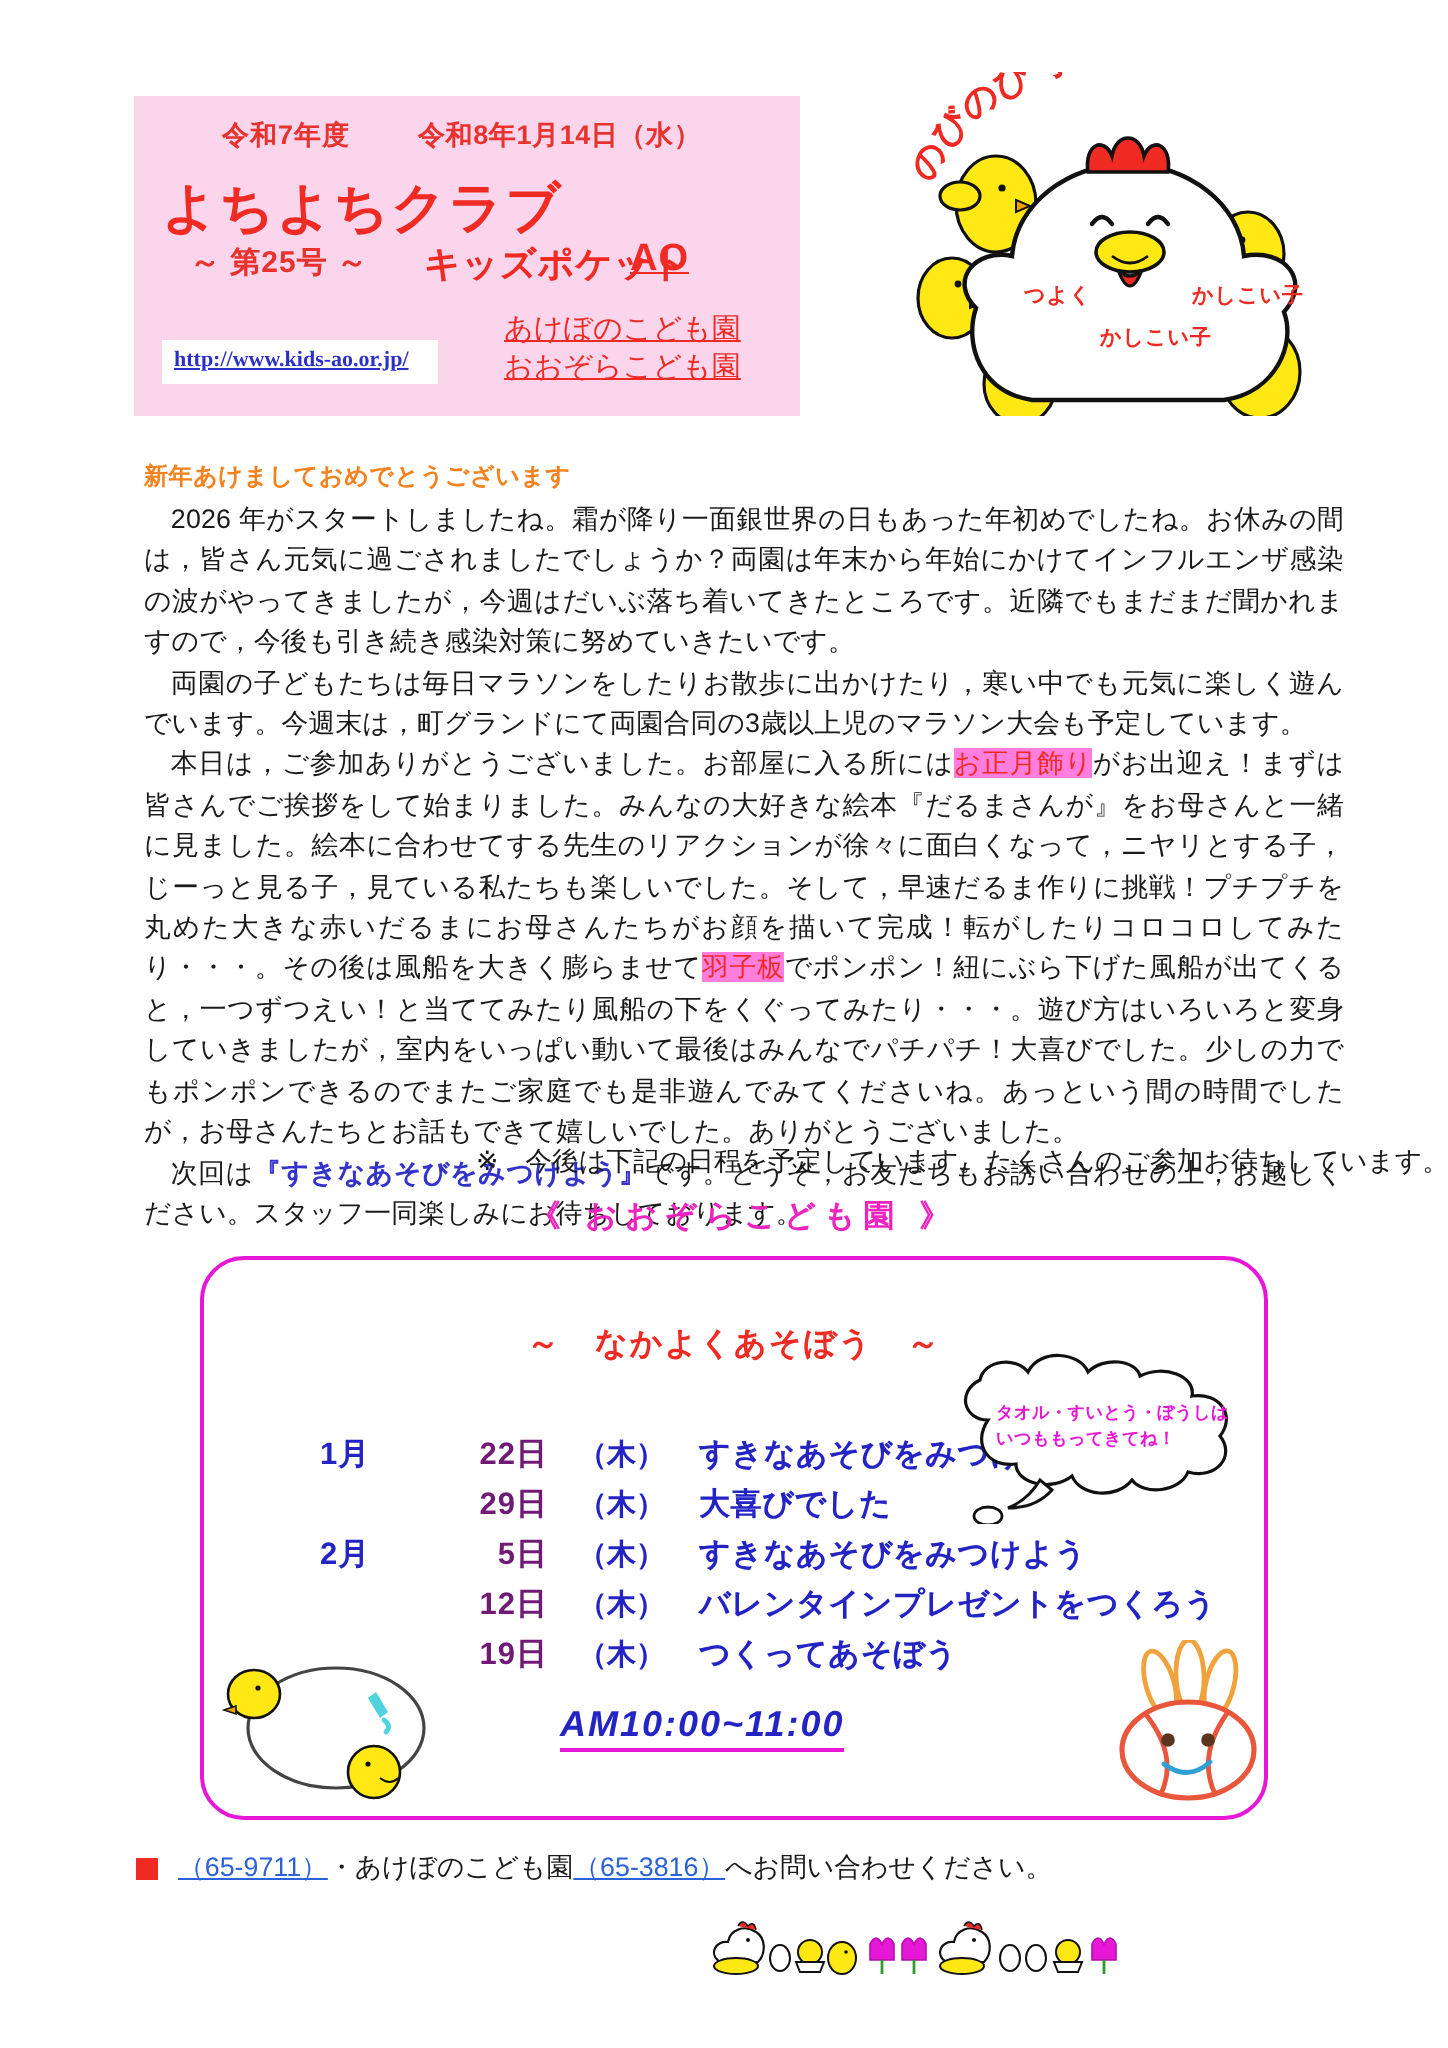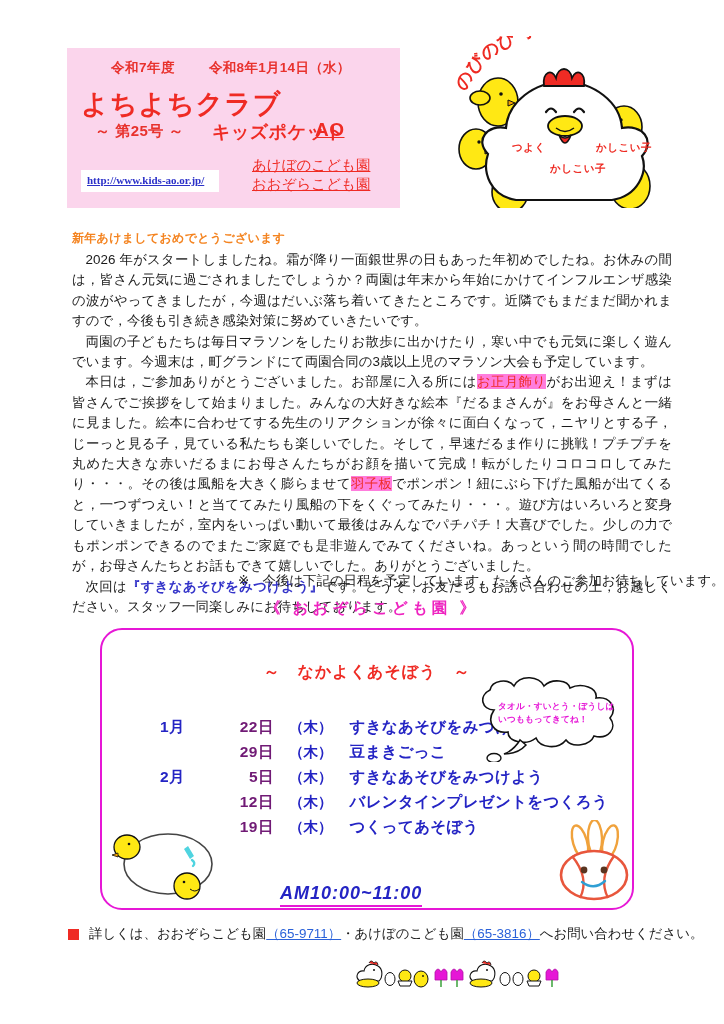--- a/index.html
+++ b/index.html
@@ -271,21 +271,20 @@
     position: absolute;
     left: 178px;
     top: 222px;
     font-size: 18px;
     font-weight: bold;
     font-style: italic;
     color: #2424c4;
     letter-spacing: 1px;
     border-bottom: 2px solid #e617d6;
     padding-bottom: 1px;
-    margin-top: 31px;
   }
 
   
   #cloud-callout {
     position: absolute;
     left: 362px;
     top: 46px;
     width: 178px;
     height: 86px;
   }
@@ -467,21 +466,21 @@
     <div class="sched-row">
       <span class="sched-month">1月</span>
       <span class="sched-day">22日</span>
       <span class="sched-weekday">（木）</span>
       <span class="sched-event">すきなあそびをみつけよう</span>
     </div>
     <div class="sched-row">
       <span class="sched-month"></span>
       <span class="sched-day">29日</span>
       <span class="sched-weekday">（木）</span>
-      <span class="sched-event">豆まきごっこ</span>
+      <span class="sched-event">大喜びでした</span>
     </div>
     <div class="sched-row">
       <span class="sched-month">2月</span>
       <span class="sched-day">5日</span>
       <span class="sched-weekday">（木）</span>
       <span class="sched-event">すきなあそびをみつけよう</span>
     </div>
     <div class="sched-row">
       <span class="sched-month"></span>
       <span class="sched-day">12日</span>
@@ -537,21 +536,20 @@
     <path d="M 22,36 q 18,22 8,42" fill="none" stroke="#e8563c" stroke-width="2.4"></path>
     <path d="M 64,36 q -16,22 -6,42" fill="none" stroke="#e8563c" stroke-width="2.4"></path>
     <circle cx="34" cy="50" r="3.4" fill="#5a3520"></circle>
     <circle cx="54" cy="50" r="3.4" fill="#5a3520"></circle>
     <path d="M 32,62 q 12,9 23,-1" fill="none" stroke="#2f9fd4" stroke-width="2.4" stroke-linecap="round"></path>
   </svg>
 </div>
 
 <div id="footer-contact">
   <span id="contact-bullet"></span>
-  <span>詳しくは、おおぞらこども園</span>
     <span class="phone-link">（65-9711）</span>
     <span>・あけぼのこども園</span>
     <span class="phone-link">（65-3816）</span>
     <span>へお問い合わせください。</span>
 </div>
 
 <svg id="footer-decoration" viewBox="0 0 210 34">
 
   <g>
     <path d="M 8,24 C 2,20 6,13 12,14 C 13,8 20,5 26,9 C 31,12 31,20 27,24 Z" fill="#fff" stroke="#111" stroke-width="1.1"></path>

